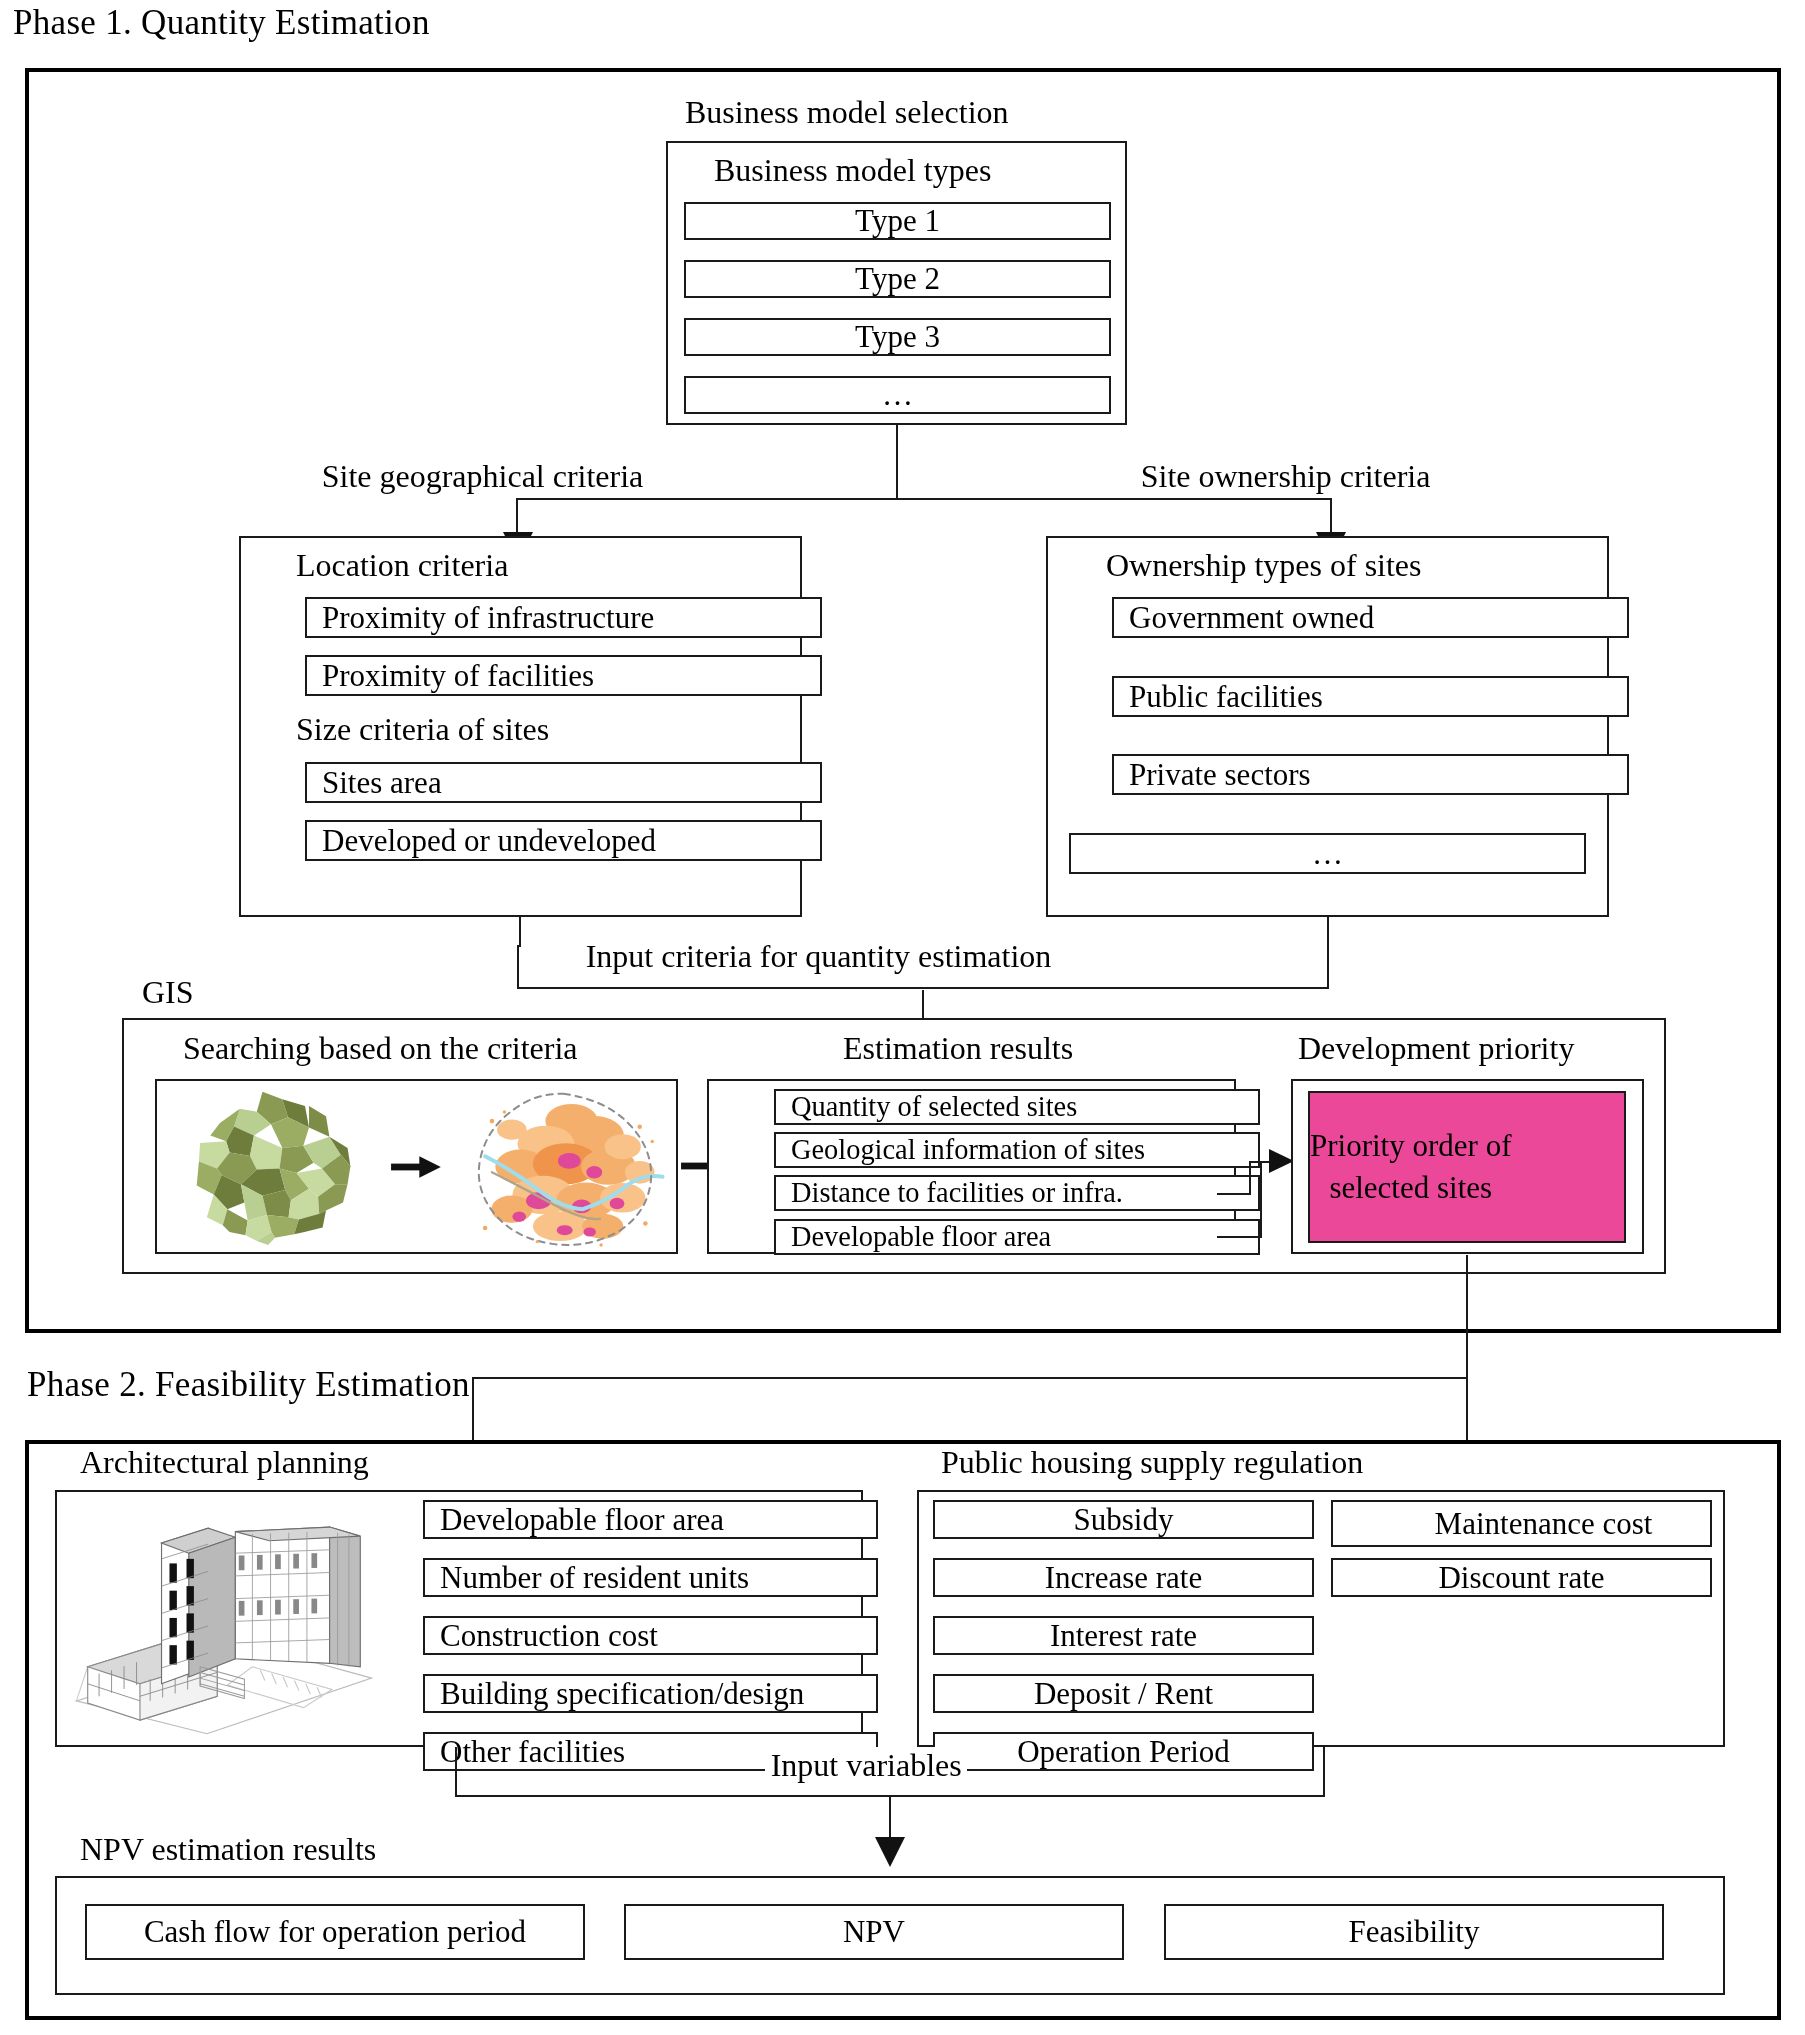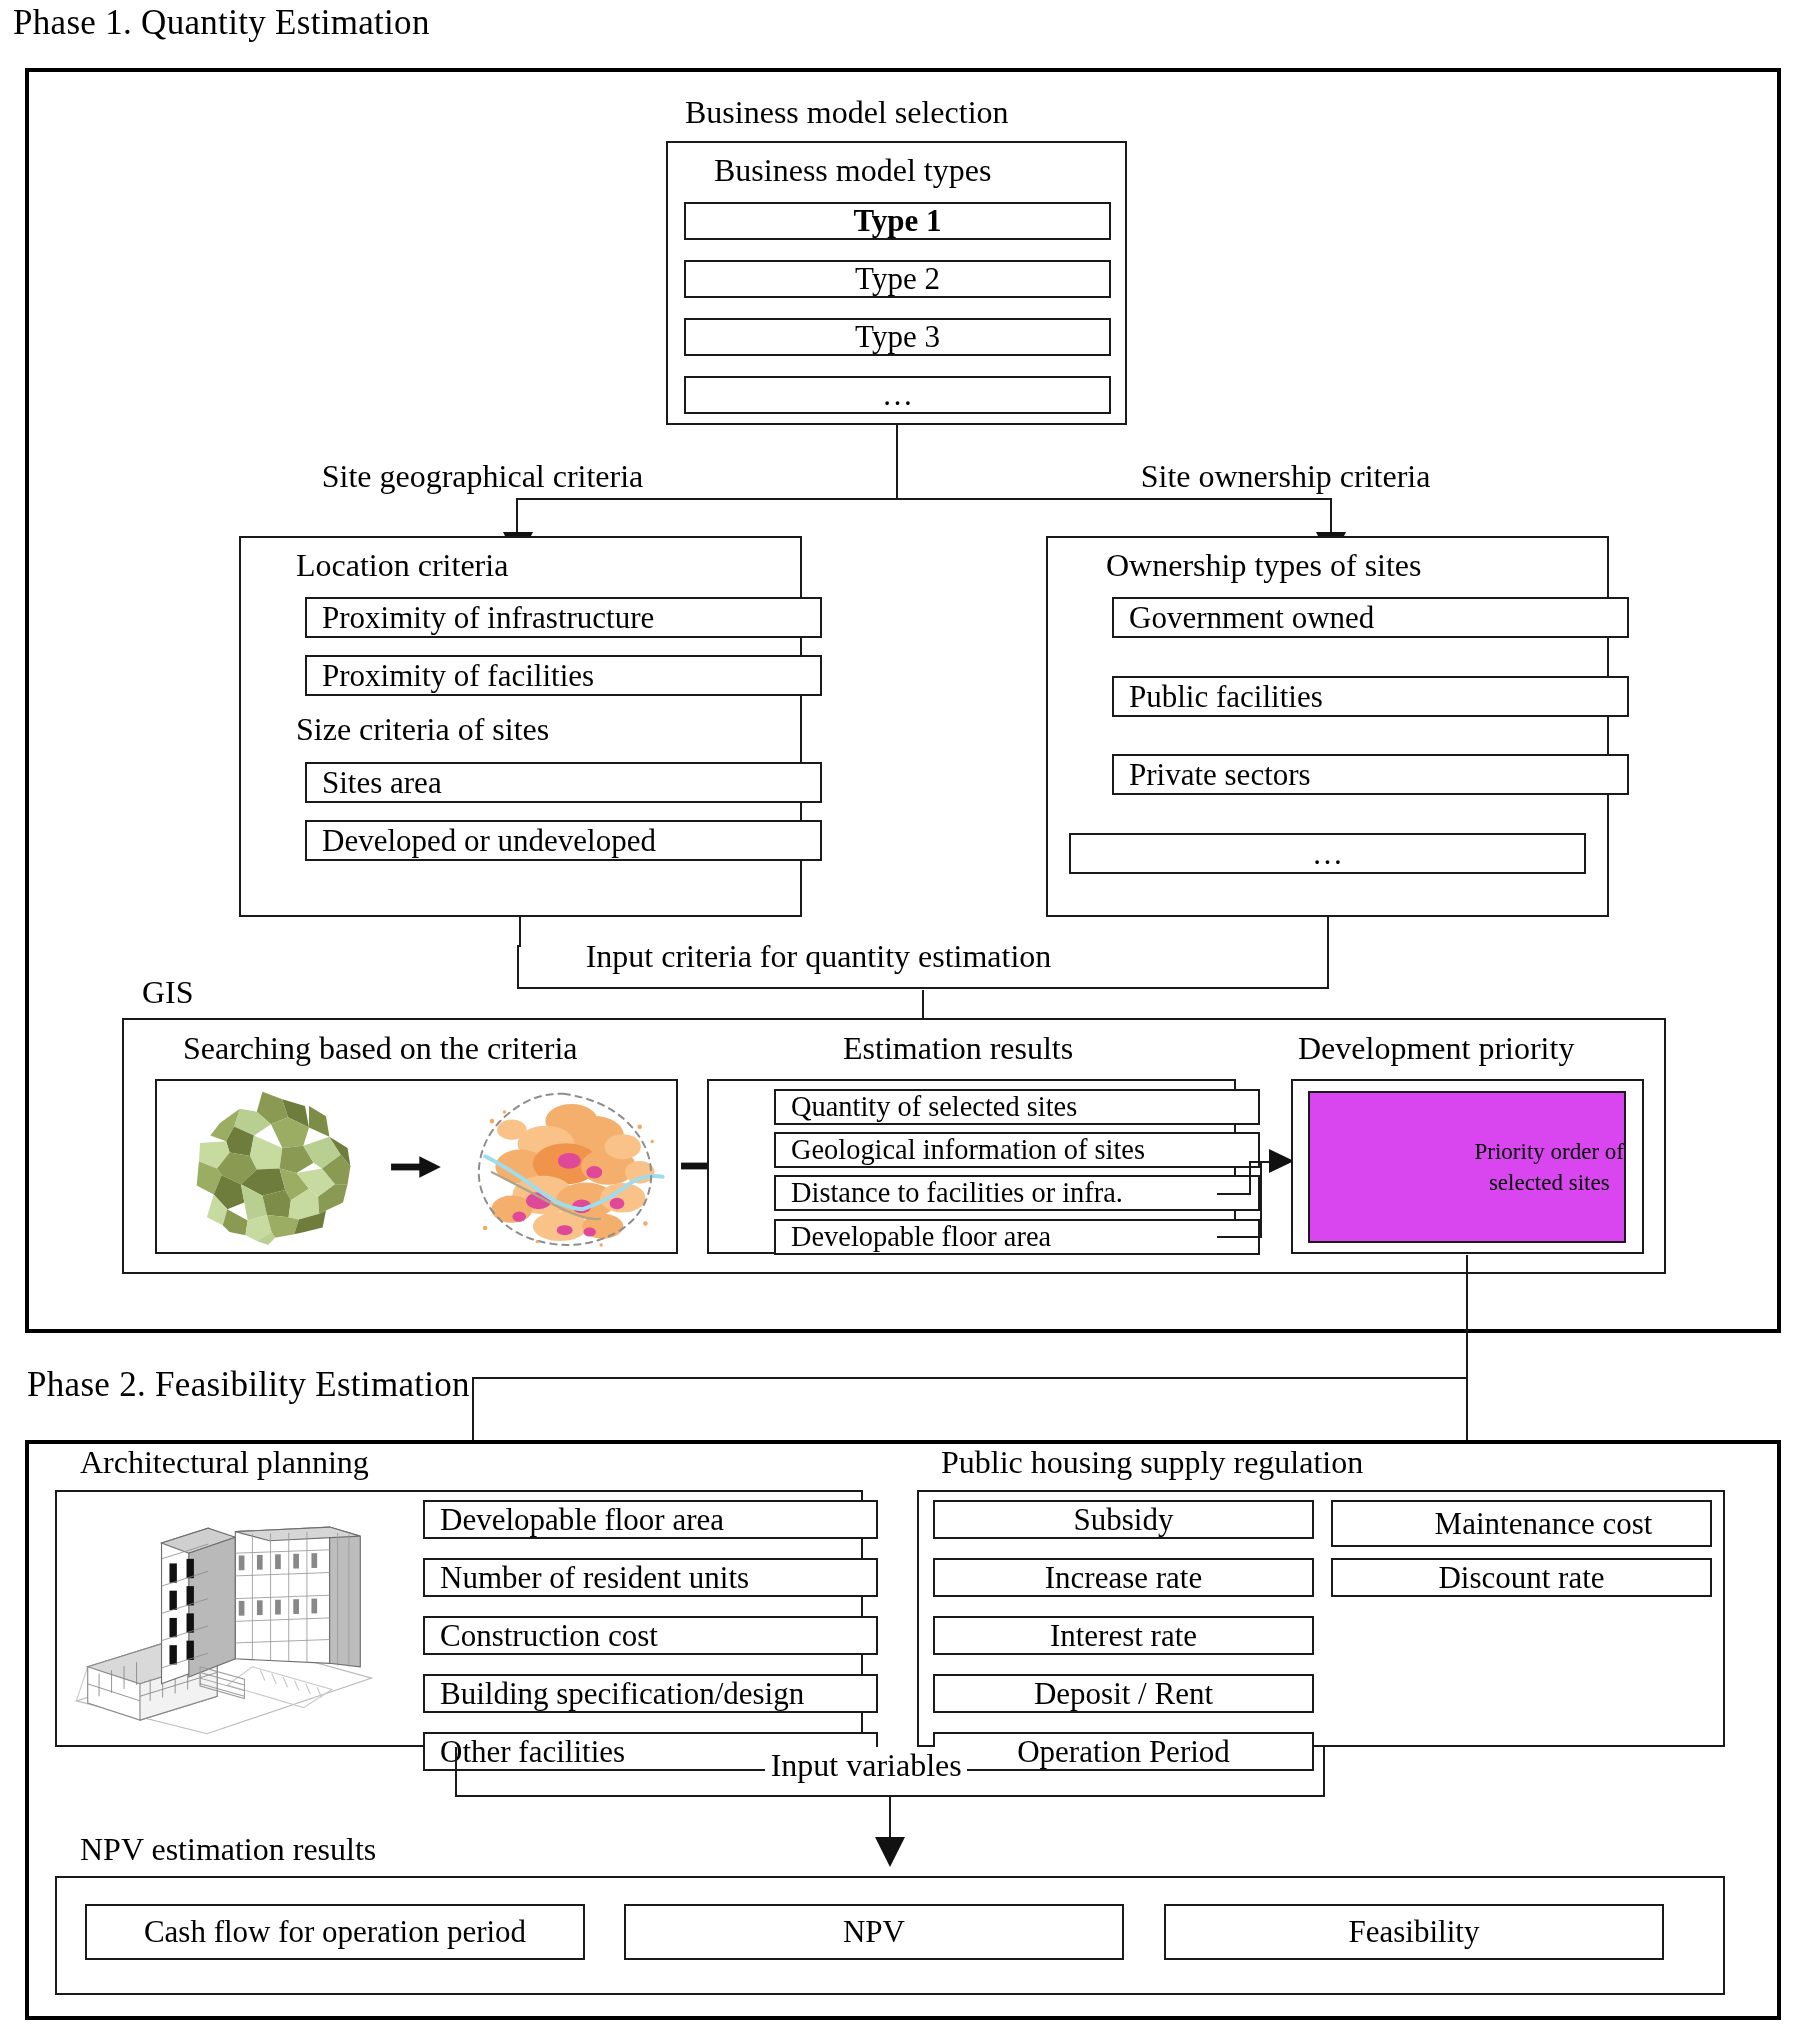--- a/index.html
+++ b/index.html
@@ -34,41 +34,41 @@
   .arrow-down{width:0;height:0;border-left:15px solid transparent;
               border-right:15px solid transparent;border-top:30px solid #111;}
   .arrow-right{width:0;height:0;border-top:12.5px solid transparent;
                border-bottom:12.5px solid transparent;border-left:25px solid #111;}
   .conn-label{font-size:32px;white-space:nowrap;background:#fff;padding:0 5.7px;}
 
   
   .ubox{border:2.3px solid #1a1a1a;border-top:none;background:transparent;}
 
   
-  .priority-inner{border:2.3px solid #1a1a1a;background:#d946ef;display:flex;
-                  align-items:center;justify-content:flex-end;text-align:center;
-                  font-size:23px;line-height:1.35;}
+  .priority-inner{border:2.3px solid #1a1a1a;background:#ec4899;display:flex;
+                  align-items:center;justify-content:flex-start;text-align:center;
+                  font-size:31px;line-height:1.35;}
 
   
   .map-wrap{display:flex;align-items:center;justify-content:center;height:100%;}
   svg{display:block;}
 </style>
 </head>
 <body>
 
 <div class="abs phase-title" style="left:13px;top:3.4px;">Phase 1. Quantity Estimation</div>
 
 <div class="abs phase-frame" style="left:24.5px;top:68px;width:1756px;height:1265px;"></div>
 
 <div class="abs box-caption" style="left:685px;top:94px;">Business model selection</div>
 
 <div class="abs group-box" style="left:666px;top:141px;width:461px;height:284px;"></div>
 <div class="abs inner-title" style="left:714px;top:152px;">Business model types</div>
 
-<div class="abs item center" style="left:684px;top:202px;width:427px;height:38px;font-weight:bold;">Type 1</div>
+<div class="abs item center" style="left:684px;top:202px;width:427px;height:38px;">Type 1</div>
 <div class="abs item center" style="left:684px;top:260px;width:427px;height:38px;">Type 2</div>
 <div class="abs item center" style="left:684px;top:318px;width:427px;height:38px;">Type 3</div>
 <div class="abs item center" style="left:684px;top:376px;width:427px;height:38px;">…</div>
 
 <div class="abs ln-v" style="left:896px;top:425px;height:74px;"></div>
 <div class="abs ln-h" style="left:516px;top:498px;width:815px;"></div>
 <div class="abs ln-v" style="left:516px;top:498px;height:35px;"></div>
 <div class="abs ln-v" style="left:1330px;top:498px;height:35px;"></div>
 <div class="abs arrow-down" style="left:503px;top:532px;"></div>
 <div class="abs arrow-down" style="left:1316px;top:532px;"></div>

